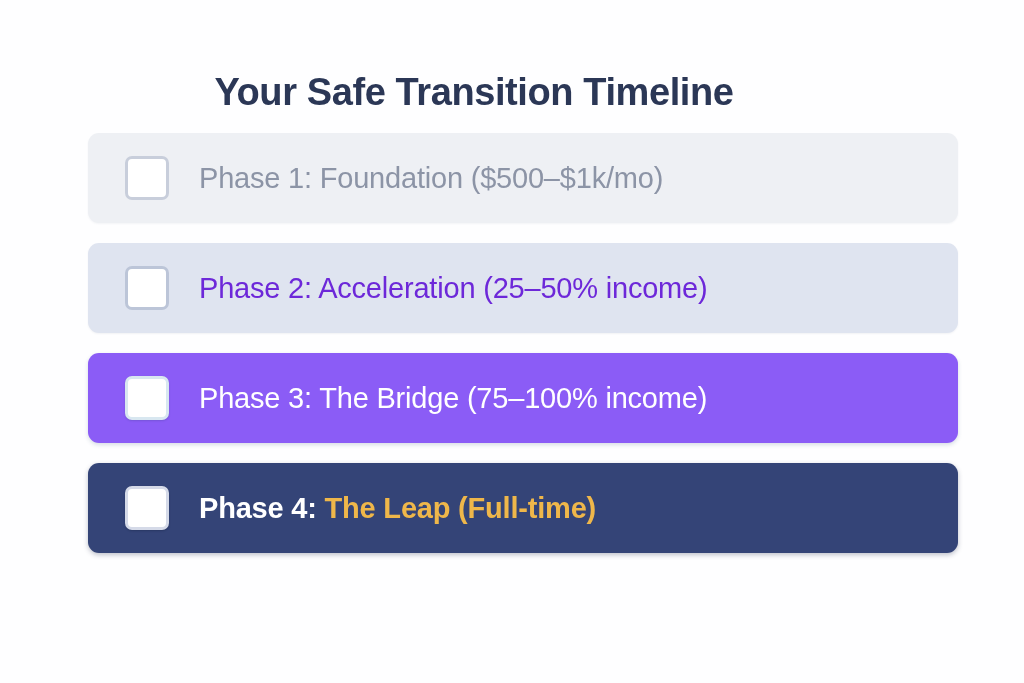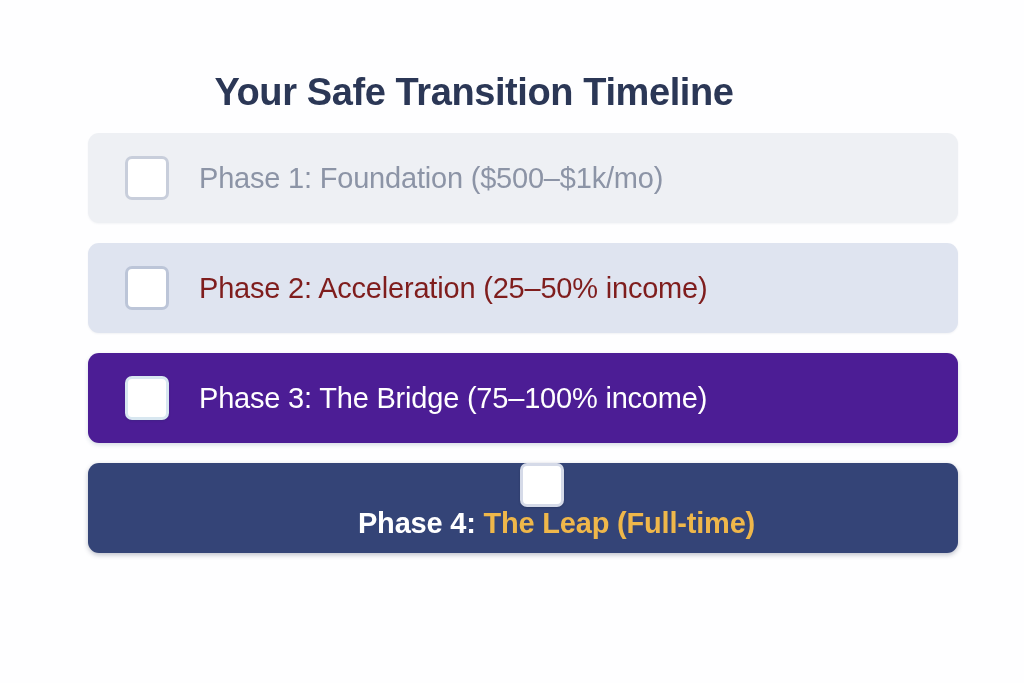--- a/index.html
+++ b/index.html
@@ -47,48 +47,47 @@
     align-items: center;
     height: 90px;
     margin-bottom: 20px;
     border-radius: 11px;
     padding-left: 37px;
     box-sizing: border-box;
   }
 
   .phase-row:last-child {
     margin-bottom: 0;
-    flex-direction: column;
   }
 
   
   .phase-row.level-1 {
     background: #eef0f4;
     box-shadow: 0 1px 2px rgba(40, 55, 90, 0.05);
   }
   .phase-row.level-1 .phase-label { color: #8c94a6; }
   .phase-row.level-1 .checkbox {
     border-color: #c8cedb;
     box-shadow: none;
   }
 
   
   .phase-row.level-2 {
     background: #dfe4f0;
     box-shadow: 0 1px 2px rgba(40, 55, 90, 0.06);
   }
-  .phase-row.level-2 .phase-label { color: #7f1d1d; }
+  .phase-row.level-2 .phase-label { color: #6d28d9; }
   .phase-row.level-2 .checkbox {
     border-color: #bcc5d8;
     box-shadow: none;
   }
 
   
   .phase-row.level-3 {
-    background: #4c1d95;
+    background: #8b5cf6;
     box-shadow: 0 2px 4px rgba(40, 70, 110, 0.18);
   }
   .phase-row.level-3 .phase-label { color: #ffffff; }
   .phase-row.level-3 .checkbox {
     border-color: #d8e7f0;
     box-shadow: 0 1px 2px rgba(20, 50, 80, 0.18);
   }
 
   
   .phase-row.level-4 {

